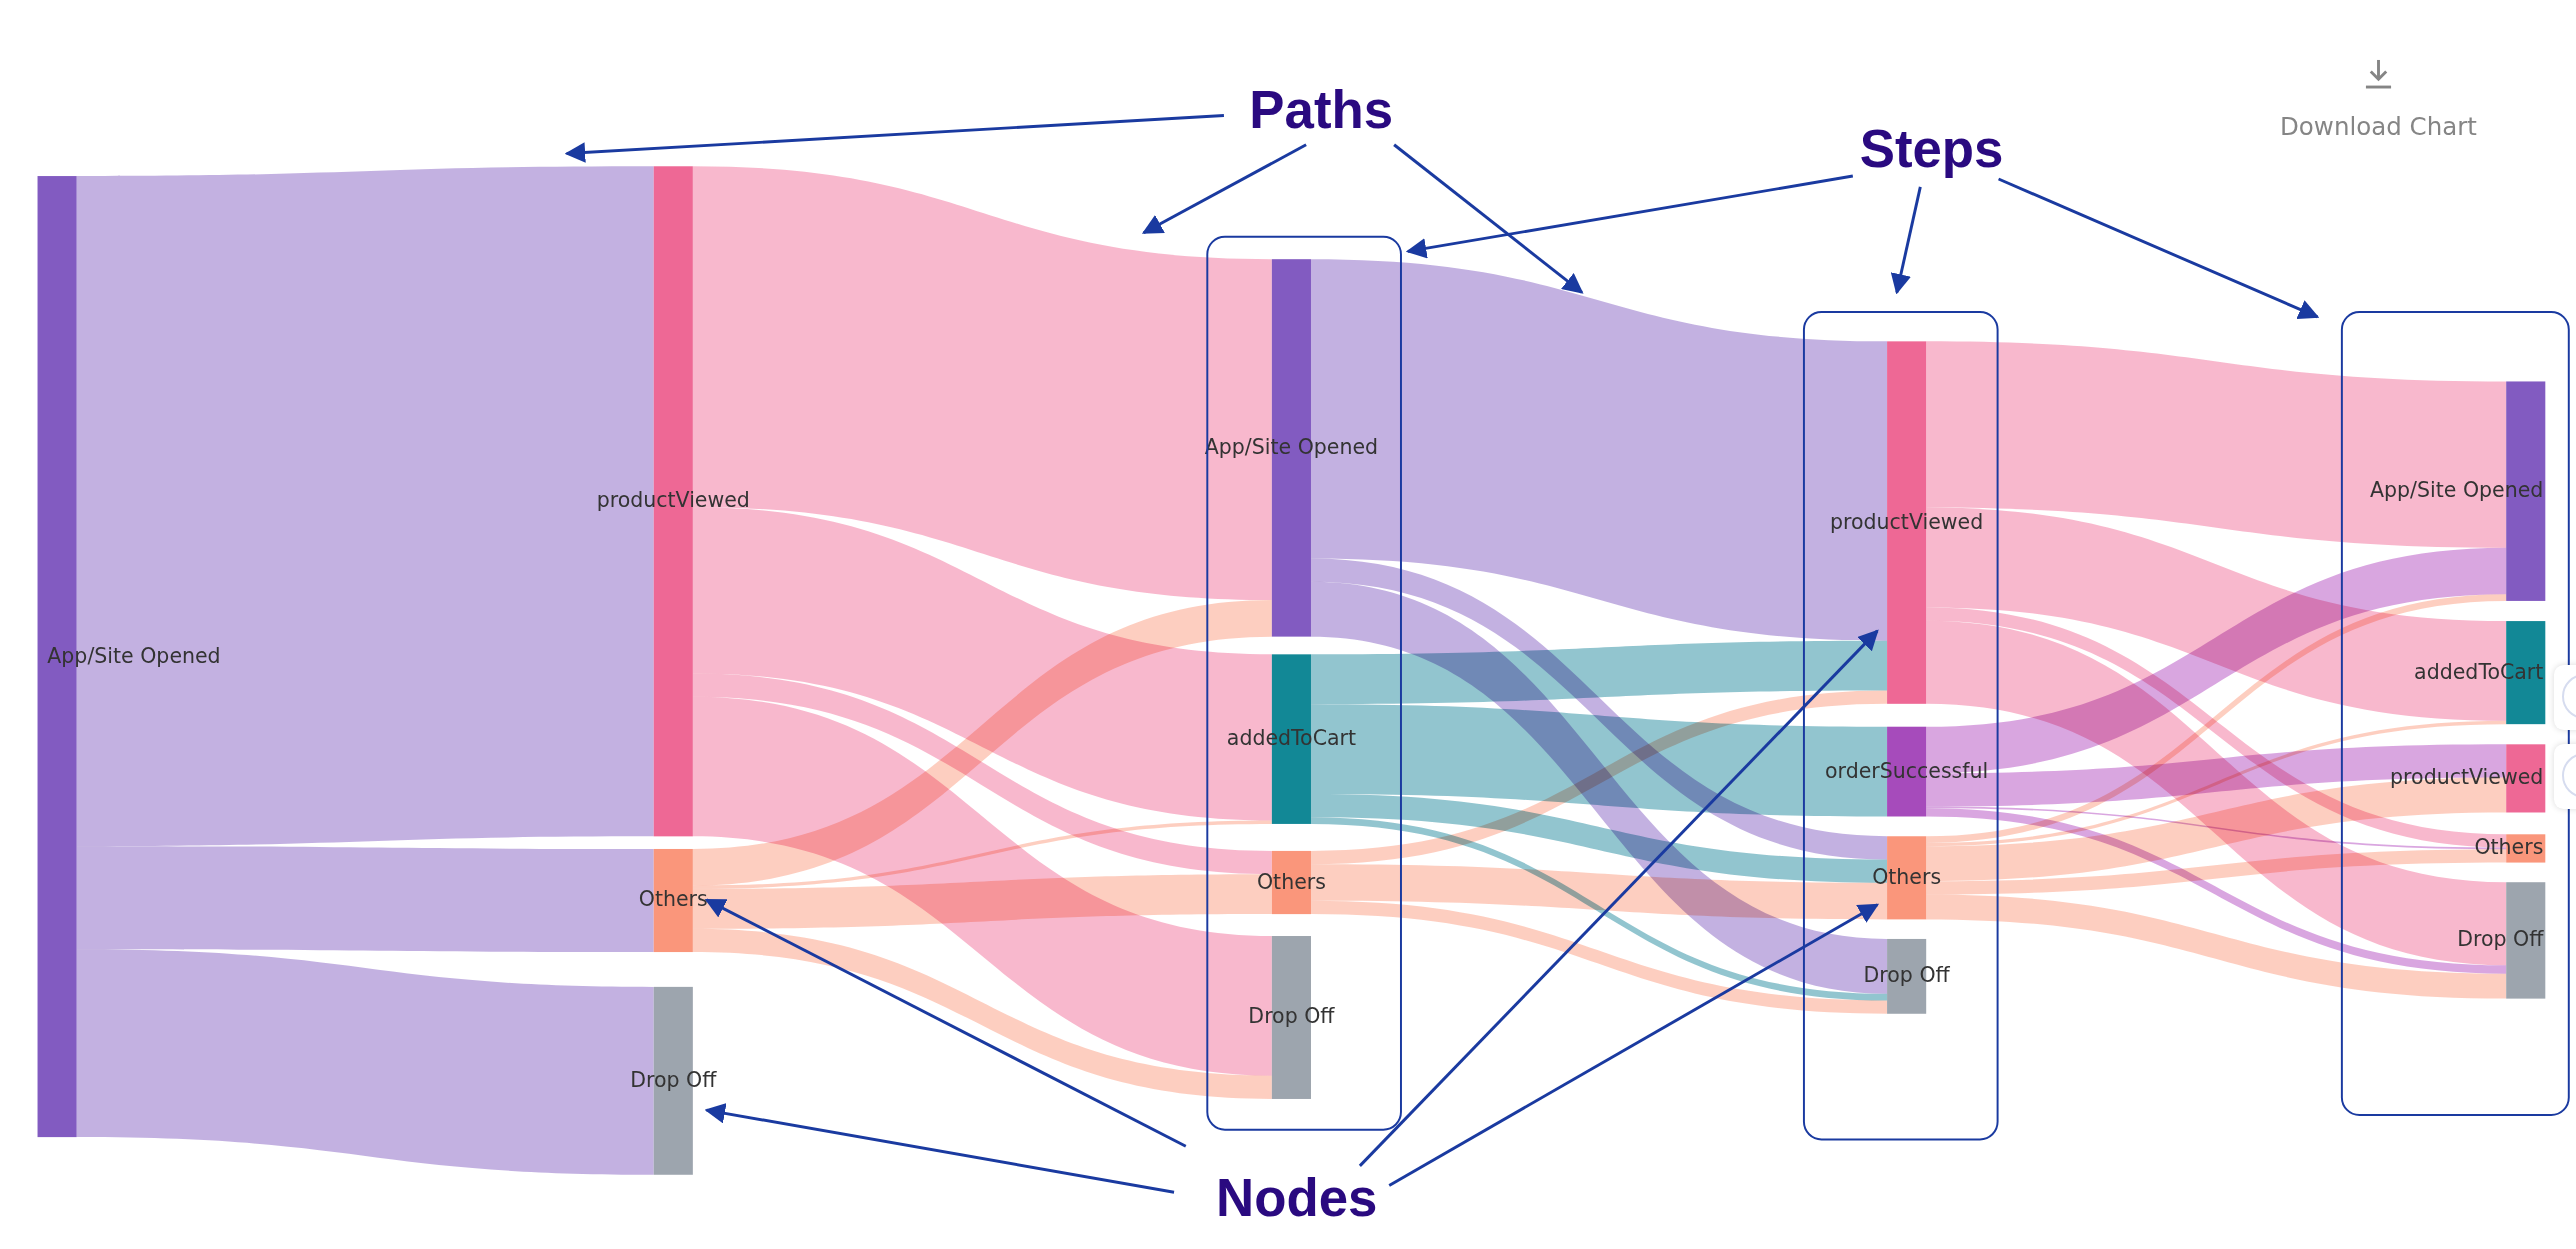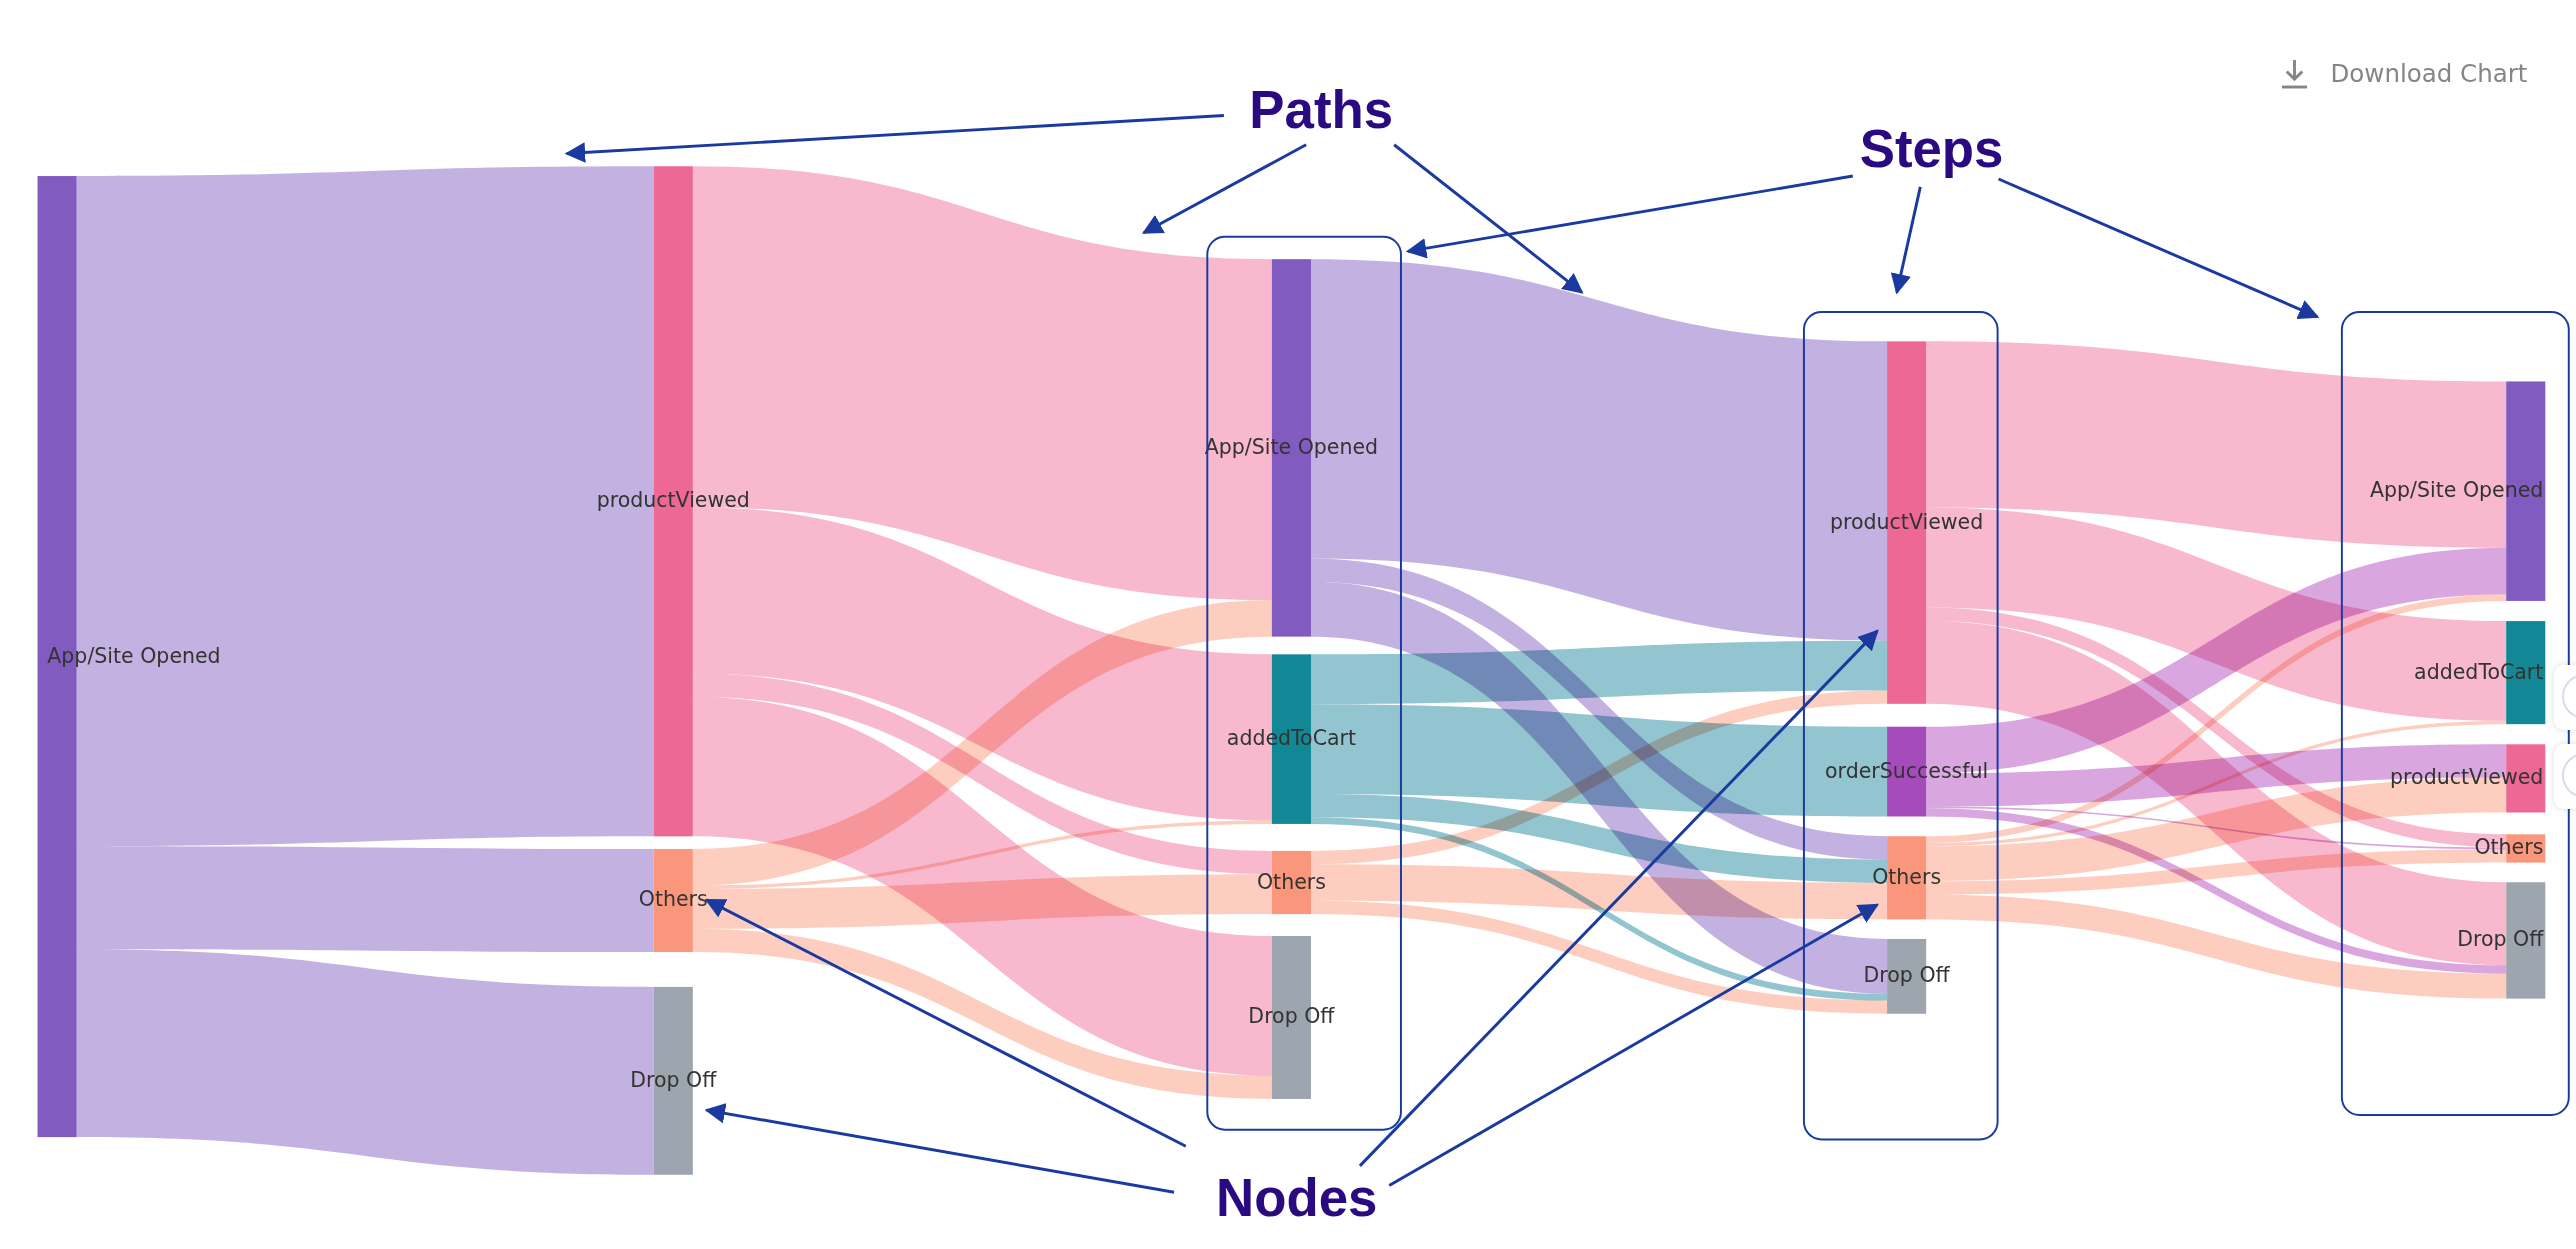--- a/index.html
+++ b/index.html
@@ -1,18 +1,18 @@
 <!DOCTYPE html>
 <html><head>
 <meta charset="utf-8">
 <style>
   html, body { margin: 0; padding: 0; background: #ffffff; }
   body { width: 2576px; height: 1249px; position: relative; overflow: hidden; font-family: "Liberation Sans", sans-serif; }
   #stage { position: absolute; left: 0; top: 0; }
-  .download-btn { position: absolute; left: 2280px; top: 57px; display: flex; align-items: center; gap: 21.5px; cursor: pointer; color: #858585; font-family: "DejaVu Sans", sans-serif; font-size: 24.5px; }
+  .download-btn { position: absolute; left: 2280px; top: 57px; display: flex; align-items: center; gap: 21.5px; cursor: pointer; color: #858585; font-family: "DejaVu Sans", sans-serif; font-size: 24.5px; flex-direction: column; }
   .download-btn svg { display: block; }
   .float-card { position: absolute; left: 2554px; width: 59px; height: 65px; background: #fff; border-radius: 9.8px; box-shadow: 0 0 5.9px rgba(0,0,0,0.15); }
   .float-card .ring { position: absolute; left: 7.8px; top: 8.8px; width: 45px; height: 45px; border-radius: 50%; border: 2px solid #d6dcef; box-sizing: border-box; }
   .node-label { font-family: "DejaVu Sans", sans-serif; font-size: 21px; fill: #333333; }
   .annot-text { font-family: "Liberation Sans", sans-serif; font-weight: bold; font-size: 54px; fill: #2a0a80; }
 </style>
 </head>
 <body>
 
 <svg id="stage" width="2576" height="1249" viewBox="0 0 2633 1277" xmlns="http://www.w3.org/2000/svg">

